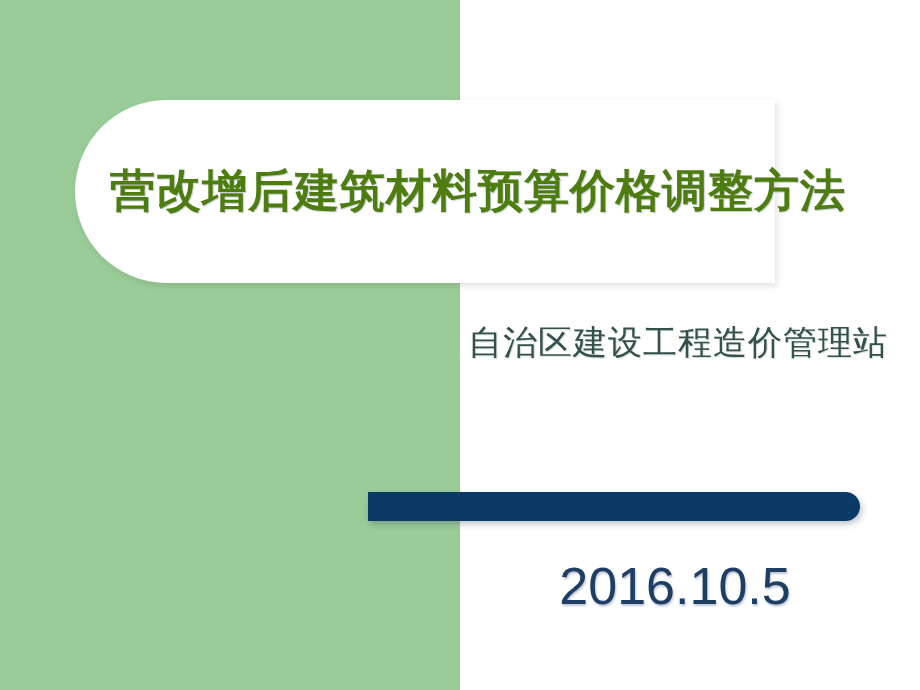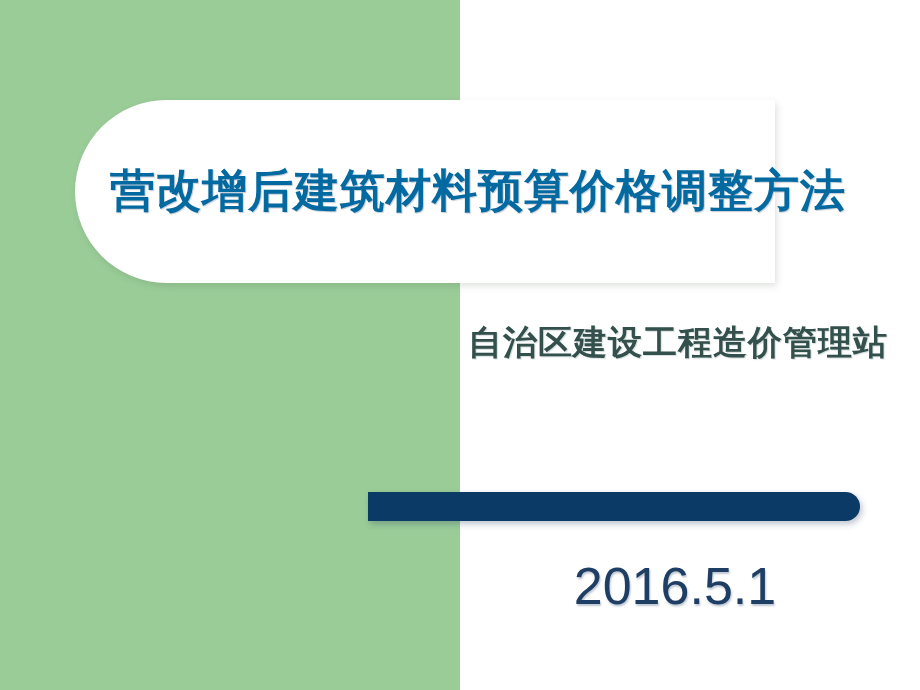--- a/index.html
+++ b/index.html
@@ -44,21 +44,21 @@
   .title-text {
     position: absolute;
     left: 110px;
     top: 162px;
     width: 760px;
     font-family: "Liberation Serif", "DejaVu Serif", serif;
     font-size: 45px;
     font-weight: 700;
     letter-spacing: 1px;
     line-height: 58px;
-    color: #0369a1;
+    color: #4d7c0f;
     white-space: nowrap;
     text-shadow: 1px 1px 1px rgba(150, 160, 175, 0.55);
   }
 
   
   .subtitle-block {
     position: absolute;
     left: 468px;
     top: 316px;
     width: 410px;
@@ -66,21 +66,20 @@
     font-family: "Liberation Serif", "DejaVu Serif", serif;
     font-size: 34px;
     line-height: 54px;
     color: #33504d;
     letter-spacing: 1px;
     text-shadow: 1px 1px 1px rgba(160, 175, 170, 0.45);
   }
   .subtitle-line {
     display: block;
     white-space: nowrap;
-    font-weight: bold;
   }
 
   
   .accent-bar {
     position: absolute;
     left: 368px;
     top: 492px;
     width: 492px;
     height: 29px;
     background: #0b3a67;
@@ -114,15 +113,15 @@
   <div class="title-plate"></div>
 
   <div class="title-text">营改增后建筑材料预算价格调整方法</div>
 
   <div class="subtitle-block">
     <span class="subtitle-line">自治区建设工程造价管理站</span>
   </div>
 
   <div class="accent-bar"></div>
 
-  <div class="date-text">2016.5.1</div>
+  <div class="date-text">2016.10.5</div>
 
 </div>
 
 </body></html>

